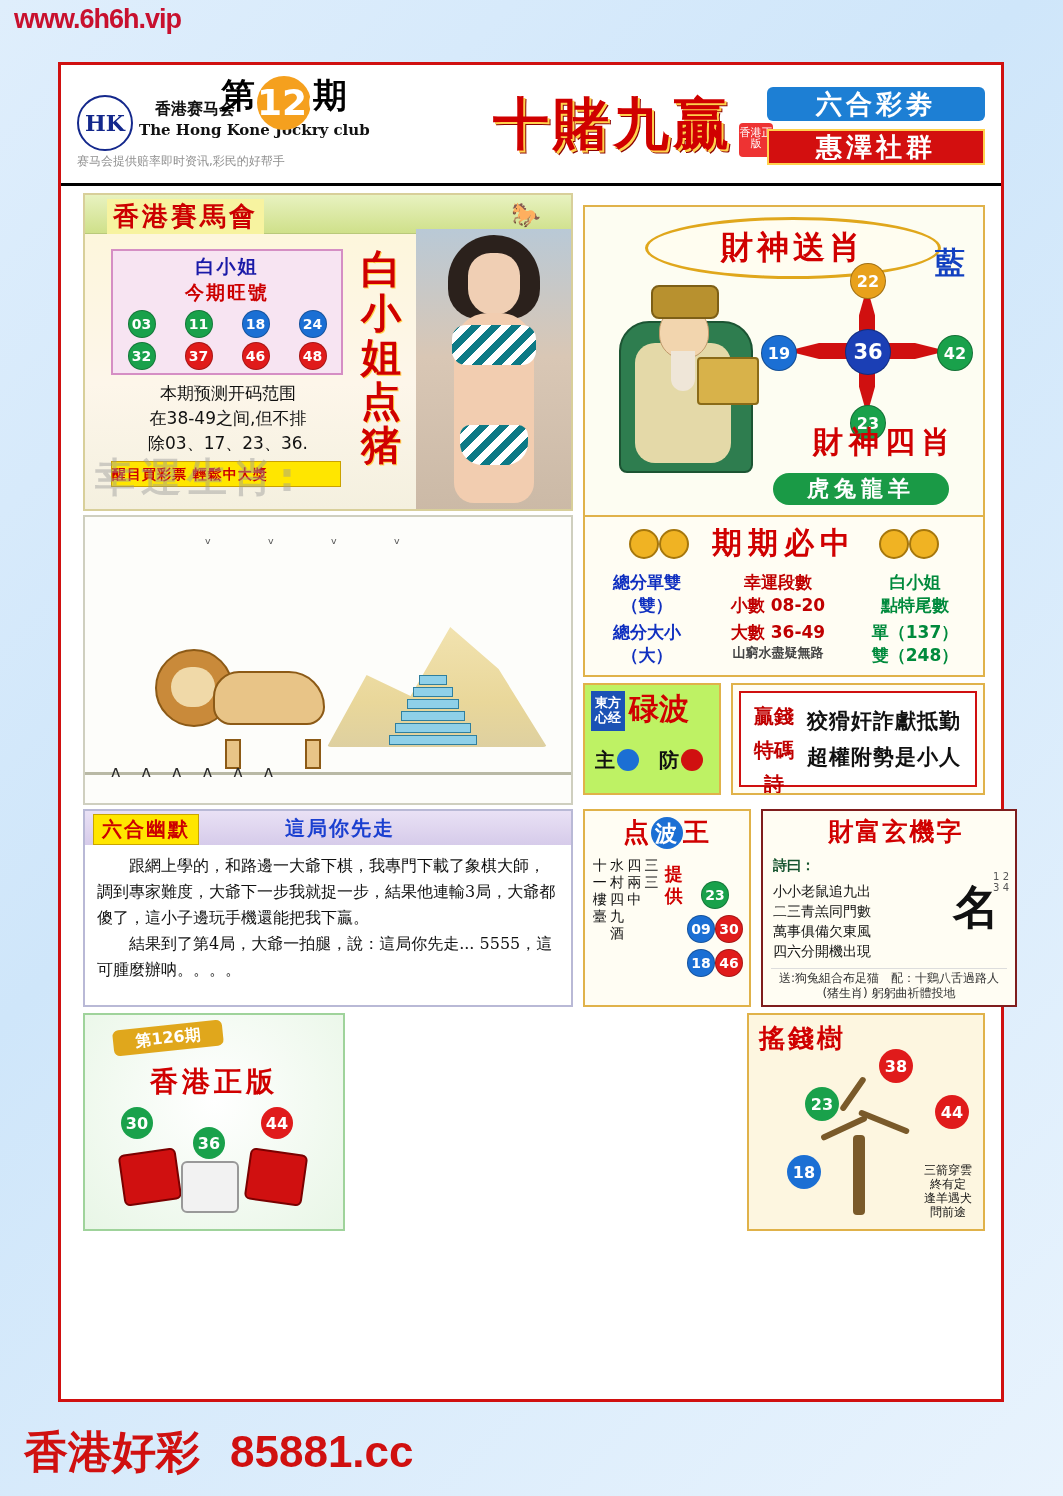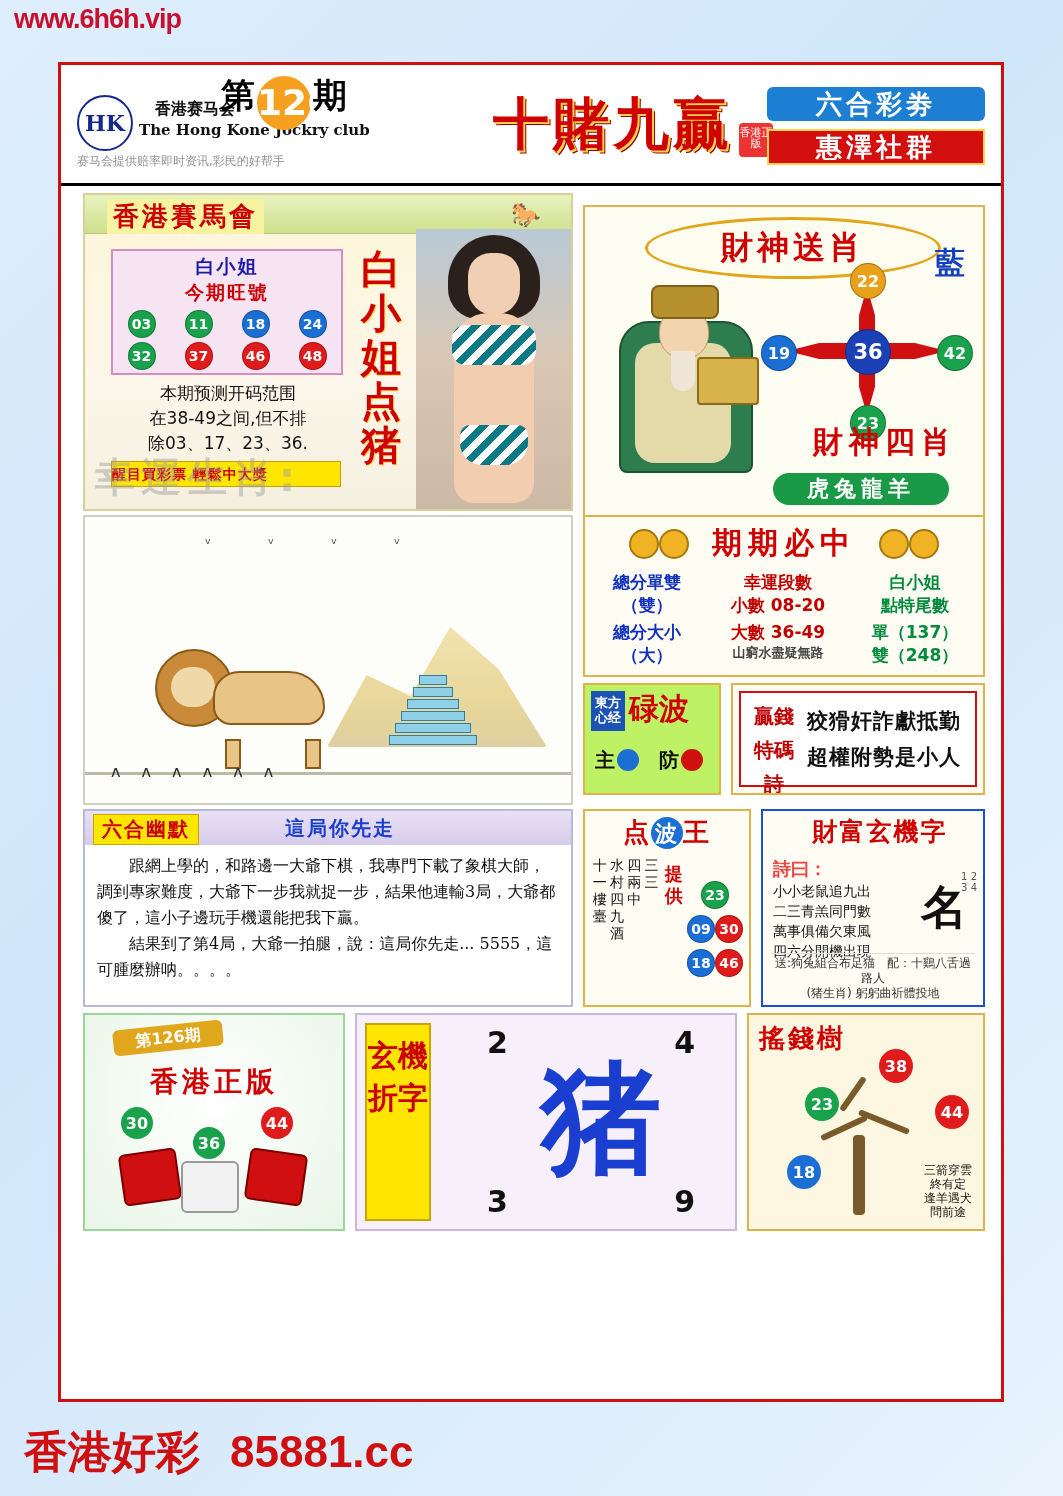--- a/index.html
+++ b/index.html
@@ -155,23 +155,23 @@
   
   #p8{left:522px;top:744px;width:168px;height:198px;background:#fffdf3;border:2px solid #e0b24a;}
   .p8-title{text-align:center;margin-top:4px;font-size:26px;font-weight:bold;color:#d00000;letter-spacing:2px;font-family:"DejaVu Serif",serif;}
   .p8-title .w{display:inline-block;background:#1b6fd4;color:#fff;border-radius:50%;width:32px;height:32px;line-height:32px;font-size:22px;}
   .p8-cols{position:absolute;left:6px;top:46px;right:6px;bottom:4px;display:flex;}
   .p8-vert{width:22px;font-size:14px;color:#111;line-height:17px;text-align:center;}
   .p8-supply{width:34px;font-size:18px;color:#d00000;font-weight:bold;line-height:22px;text-align:center;padding-top:6px;}
   .p8-balls{flex:1;display:flex;flex-direction:column;justify-content:center;gap:6px;}
   .p8-row{display:flex;justify-content:space-around;}
   
-  #p9{left:700px;top:744px;width:224px;height:198px;background:#fffdf3;border:2px solid #1d4ed8;padding-left:14px;}
+  #p9{left:700px;top:744px;width:256px;height:198px;background:#fffdf3;border:2px solid #7f1d1d;padding-left:14px;}
   .p9-title{text-align:center;margin-top:4px;font-size:25px;font-weight:bold;color:#d00000;letter-spacing:2px;font-family:"DejaVu Serif",serif;}
-  .p9-shi{position:absolute;left:10px;top:46px;font-size:18px;color:#ef4444;font-weight:bold;}
+  .p9-shi{position:absolute;left:10px;top:46px;font-size:14px;color:#14532d;font-weight:bold;}
   .p9-poem{position:absolute;left:10px;top:70px;width:130px;font-size:14px;color:#111;line-height:20px;font-family:"DejaVu Serif",serif;}
   .p9-big{position:absolute;right:16px;top:66px;font-size:46px;font-weight:bold;color:#111;font-family:"DejaVu Serif",serif;}
   .p9-nums{position:absolute;right:6px;top:60px;font-size:10px;color:#555;line-height:11px;text-align:center;}
   .p9-foot{position:absolute;left:8px;bottom:4px;right:8px;font-size:12px;color:#333;text-align:center;line-height:15px;border-top:1px solid #ddd;padding-top:2px;}
   
   #p10{left:22px;top:948px;width:262px;height:218px;background:radial-gradient(circle at 50% 40%,#ffffff,#e8f6e6);border:2px solid #9fd39b;}
   .p10-band{position:absolute;left:28px;top:10px;width:110px;height:26px;background:#e0a71c;border-radius:6px;color:#fff;
             font-size:16px;font-weight:bold;text-align:center;line-height:26px;transform:rotate(-6deg);}
   .p10-title{position:absolute;left:0;right:0;top:48px;text-align:center;font-size:28px;font-weight:bold;color:#d00000;letter-spacing:4px;font-family:"DejaVu Serif",serif;}
   .p10-ball{position:absolute;width:32px;height:32px;border-radius:50%;color:#fff;font-size:16px;font-weight:bold;
@@ -421,28 +421,20 @@
     <div class="p10-band">第126期</div>
     <div class="p10-title">香港正版</div>
     <span class="p10-ball" style="left:36px;top:92px;background:#19a14b;">30</span>
     <span class="p10-ball" style="left:176px;top:92px;background:#e01b1b;">44</span>
     <span class="p10-ball" style="left:108px;top:112px;background:#19a14b;">36</span>
     <div class="die" style="left:36px;top:136px;transform:rotate(-8deg);"></div>
     <div class="die white" style="left:96px;top:146px;"></div>
     <div class="die" style="left:162px;top:136px;transform:rotate(8deg);"></div>
   </div>
 
-  <div class="panel" id="p11">
-    <div class="p11-left">玄機折字</div>
-    <span class="corner" style="left:130px;top:10px;">2</span>
-    <span class="corner" style="right:40px;top:10px;">4</span>
-    <span class="corner" style="left:130px;bottom:10px;">3</span>
-    <span class="corner" style="right:40px;bottom:10px;">9</span>
-    <div class="p11-big">猪</div>
-  </div>
 
   <div class="panel" id="p12">
     <div class="p12-title">搖錢樹</div>
     <span class="p12-ball" style="left:130px;top:34px;background:#e01b1b;">38</span>
     <span class="p12-ball" style="left:56px;top:72px;background:#19a14b;">23</span>
     <span class="p12-ball" style="right:14px;top:80px;background:#e01b1b;">44</span>
     <span class="p12-ball" style="left:38px;top:140px;background:#1b6fd4;">18</span>
     <div class="tree-trunk"></div>
     <div class="branch" style="left:70px;top:110px;width:50px;transform:rotate(-25deg);"></div>
     <div class="branch" style="left:108px;top:104px;width:54px;transform:rotate(22deg);"></div>

